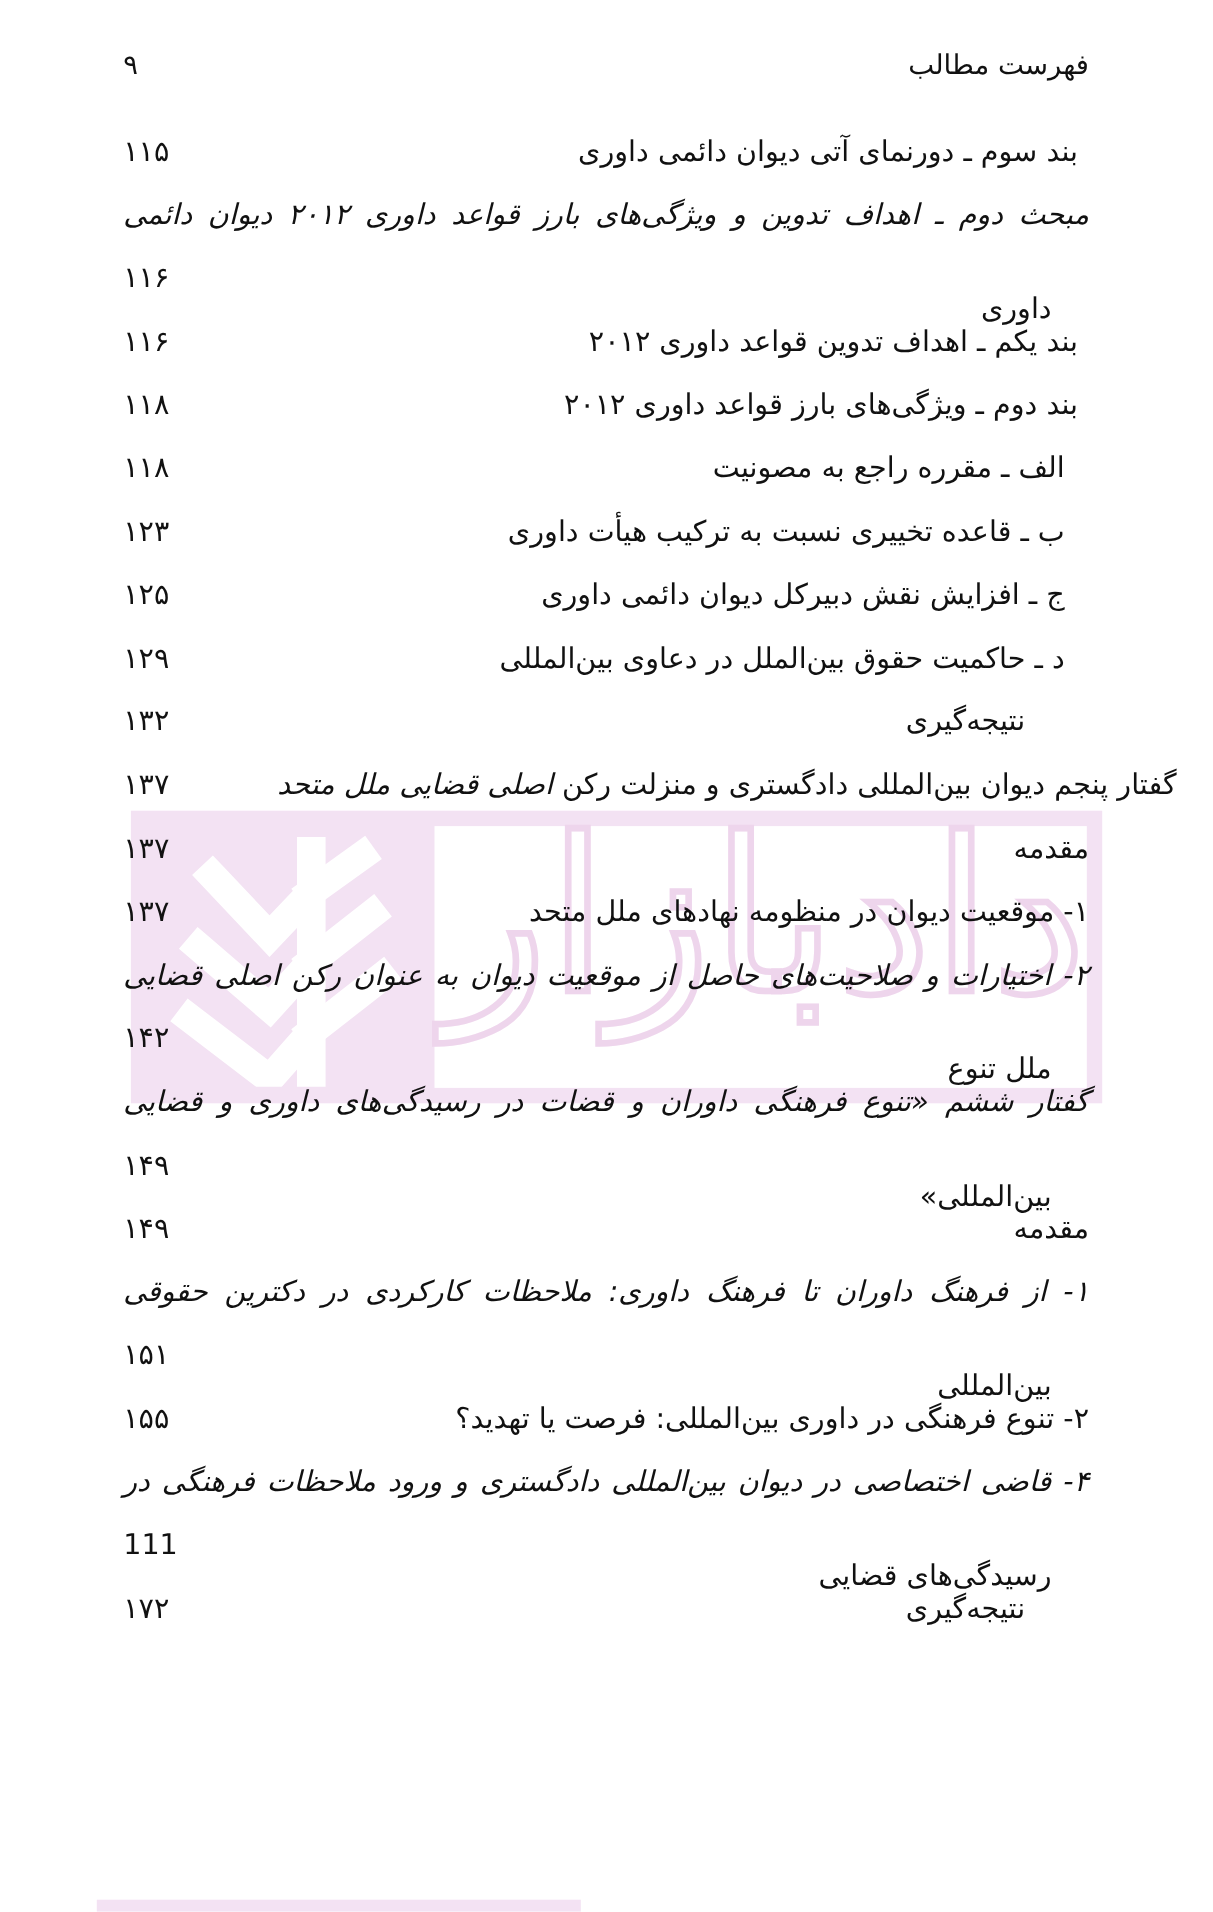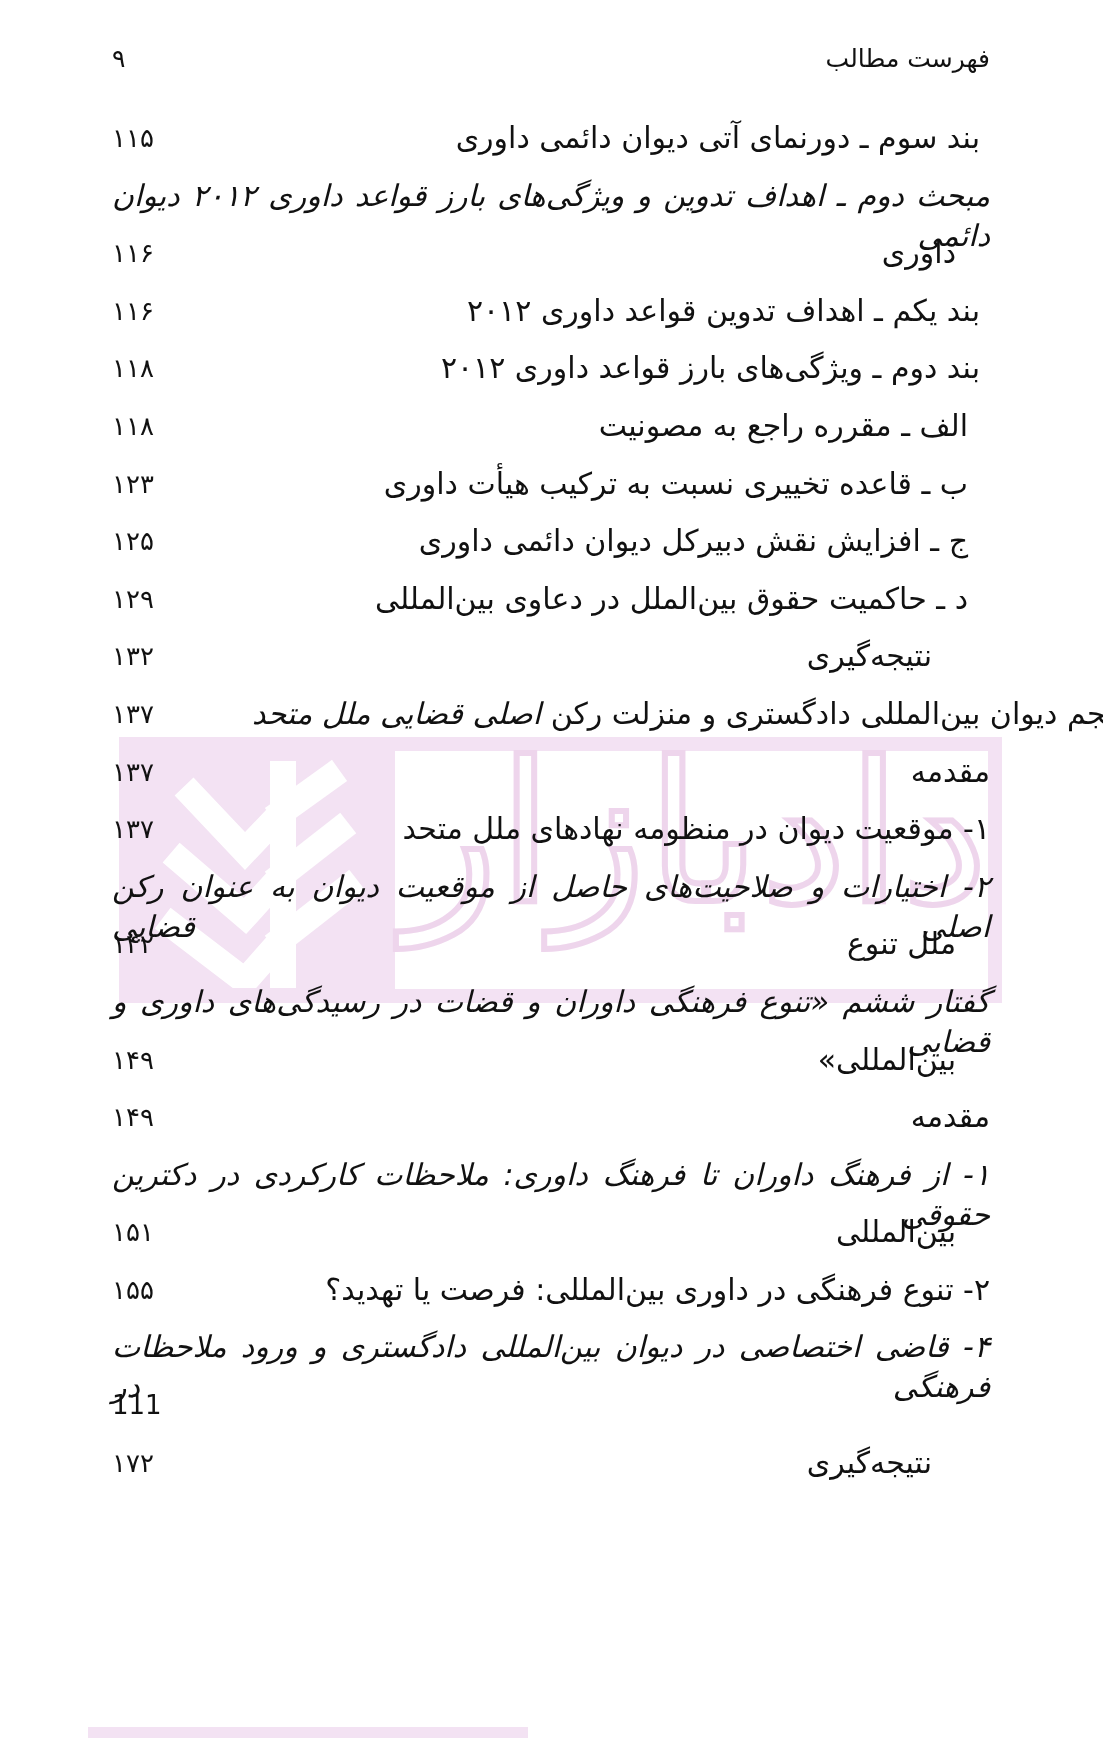--- a/index.html
+++ b/index.html
@@ -22,27 +22,27 @@
     letter-spacing:2px;overflow:visible;white-space:nowrap;}
   .wm-logo{position:absolute;left:133px;top:756px;width:245px;height:232px;z-index:1;}
   .wm-bottom{position:absolute;left:88px;top:1727px;width:440px;height:11px;
     background:#f3e2f3;z-index:0;}
   
   .toc{position:absolute;left:112px;right:113px;top:118px;z-index:2;}
   .row{display:flex;align-items:flex-start;height:57.6px;
     direction:ltr;}
   .row .num{width:140px;flex:0 0 140px;font-size:26px;line-height:40px;
     text-align:left;direction:ltr;}
-  .row .ttl{flex:1 1 auto;font-size:30px;line-height:40px;text-align:right;
+  .row .ttl{flex:1 1 auto;font-size:26px;line-height:40px;text-align:right;
     direction:rtl;white-space:nowrap;}
   .row.justify .ttl{white-space:normal;text-align:justify;text-align-last:justify;font-style:italic;}
   .row.ind-l1 .ttl{padding-right:10px;}
   .row.ind-l2 .ttl{padding-right:22px;}
   .row.ind-l3 .ttl{padding-right:58px;}
-  .row.ind-cont .ttl{padding-right:34px;}
+  .row.ind-cont .ttl{padding-right:34px;margin-top:28px;}
   .row.section{height:66px;padding-top:6px;}
   .row.section .ttl,.row.section .num{font-weight:bold;font-size:28px;}
   .it{font-style:italic;}
 </style>
 </head>
 <body>
 
 <div class="wm-band"></div>
 <div class="wm-window"></div>
 <div class="wm-outline">دادبازار</div>
@@ -143,18 +143,19 @@
     </div>
     <div class="row ind-l0">
       <div class="num">۱۵۵</div>
       <div class="ttl"><span>۲- تنوع فرهنگی در داوری بین‌المللی: فرصت یا تهدید؟</span></div>
     </div>
     <div class="row ind-l0 justify">
       <div class="ttl"><span>۴- قاضی اختصاصی در دیوان بین‌المللی دادگستری و ورود ملاحظات فرهنگی در</span></div>
     </div>
     <div class="row ind-cont">
       <div class="num">111</div>
+      <div class="ttl"><span>رسیدگی‌های قضایی</span></div>
     </div>
     <div class="row ind-l3">
       <div class="num">۱۷۲</div>
       <div class="ttl"><span>نتیجه‌گیری</span></div>
     </div>
   </div>
 
 </body></html>

